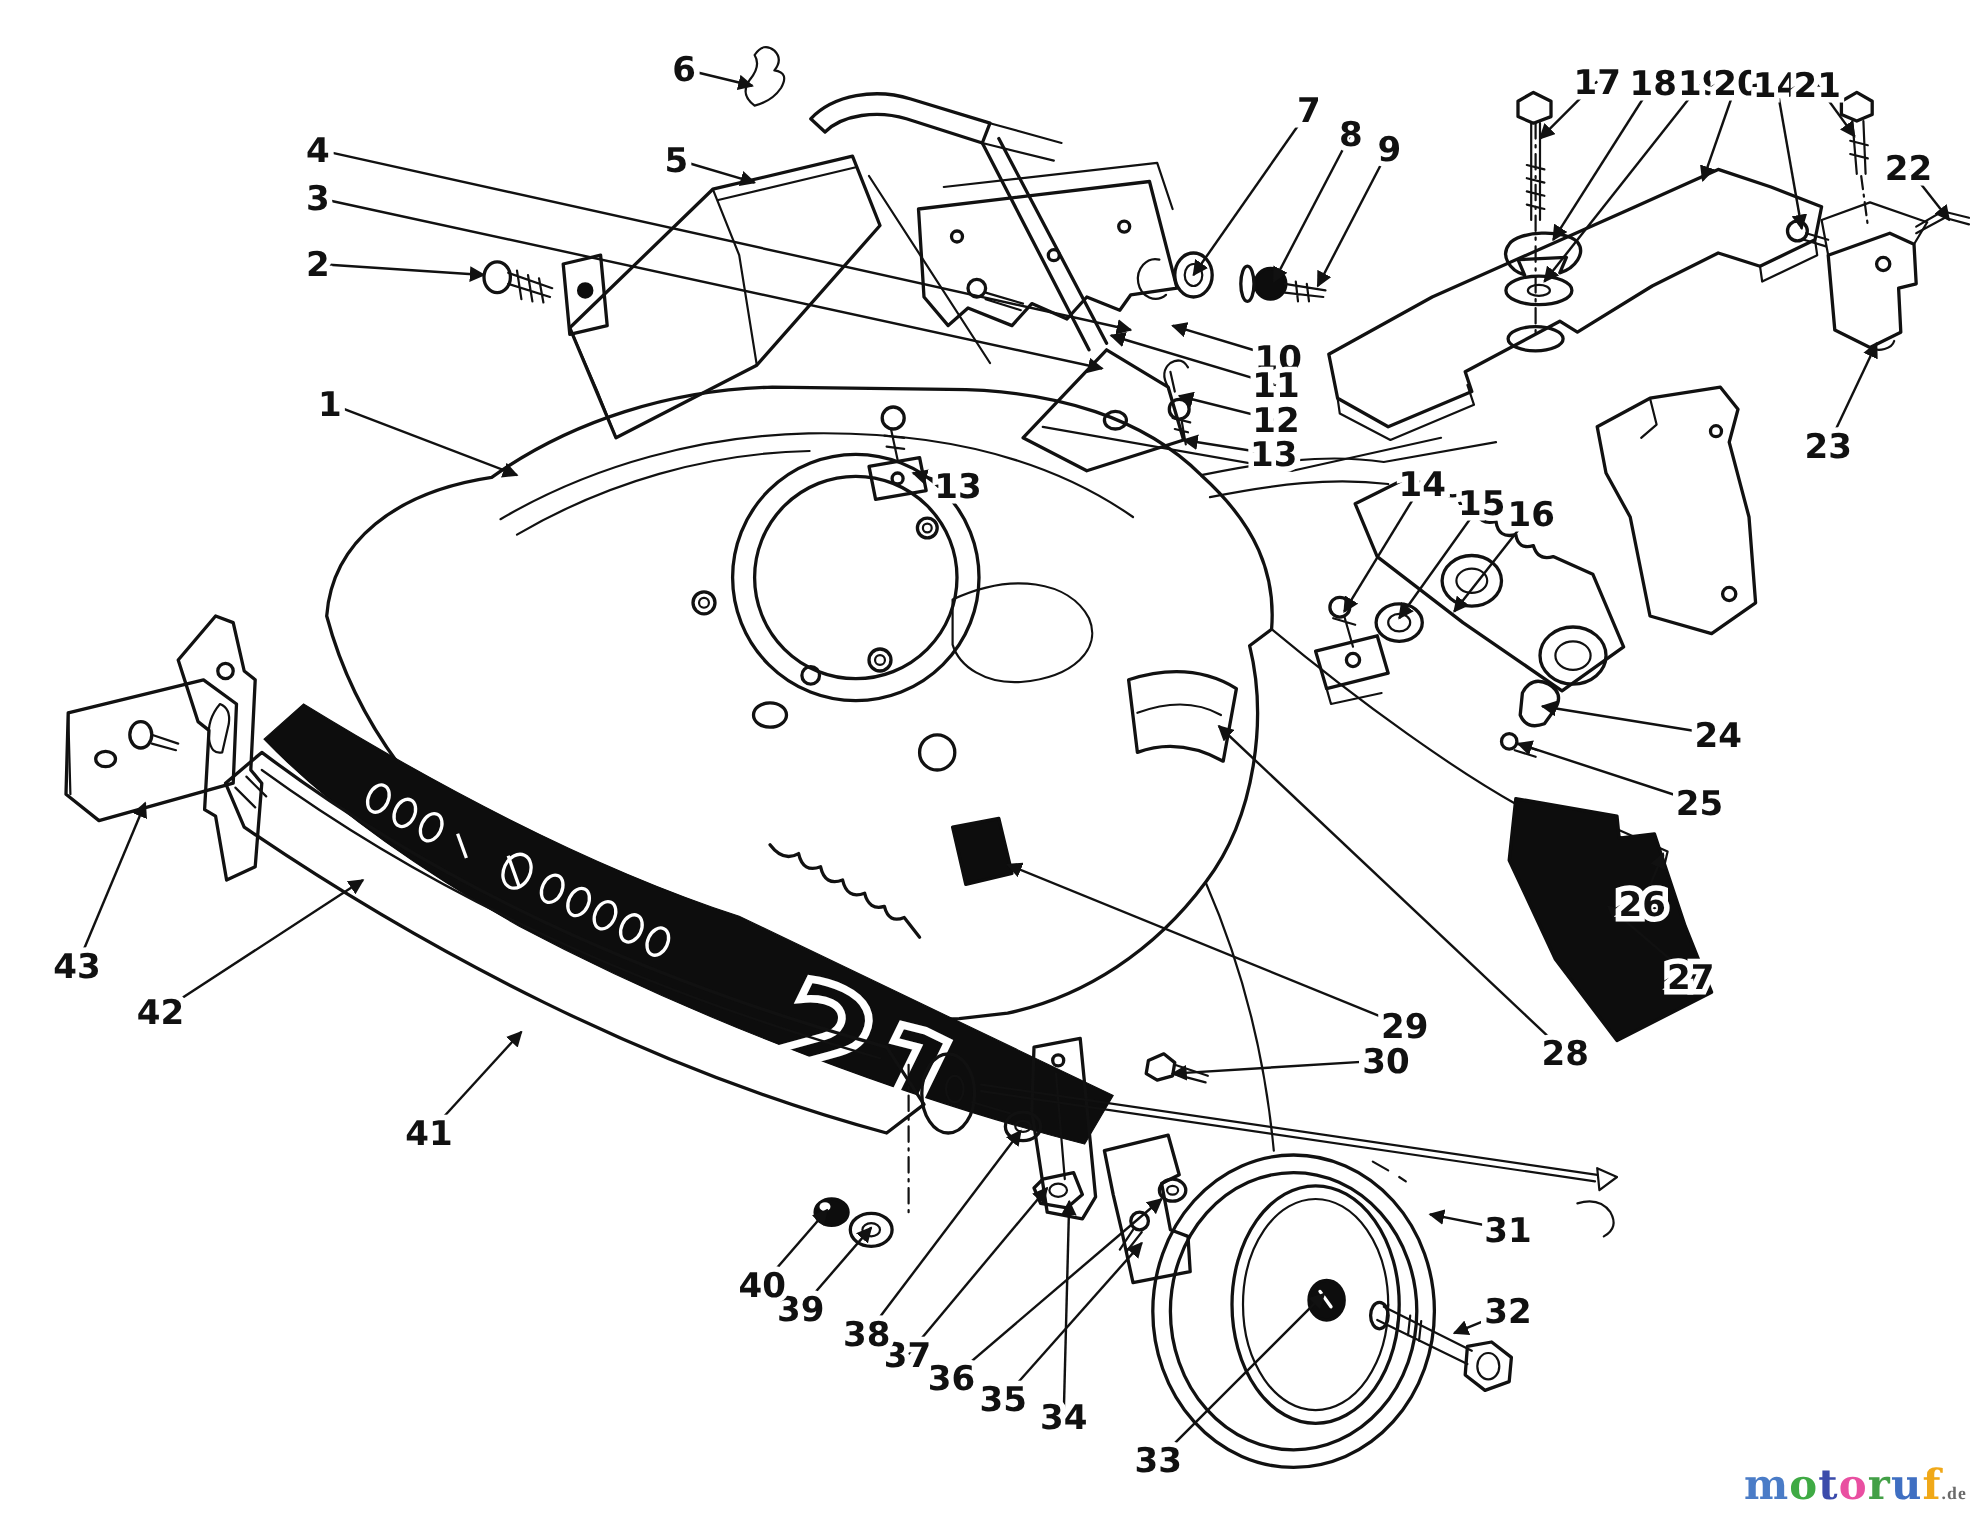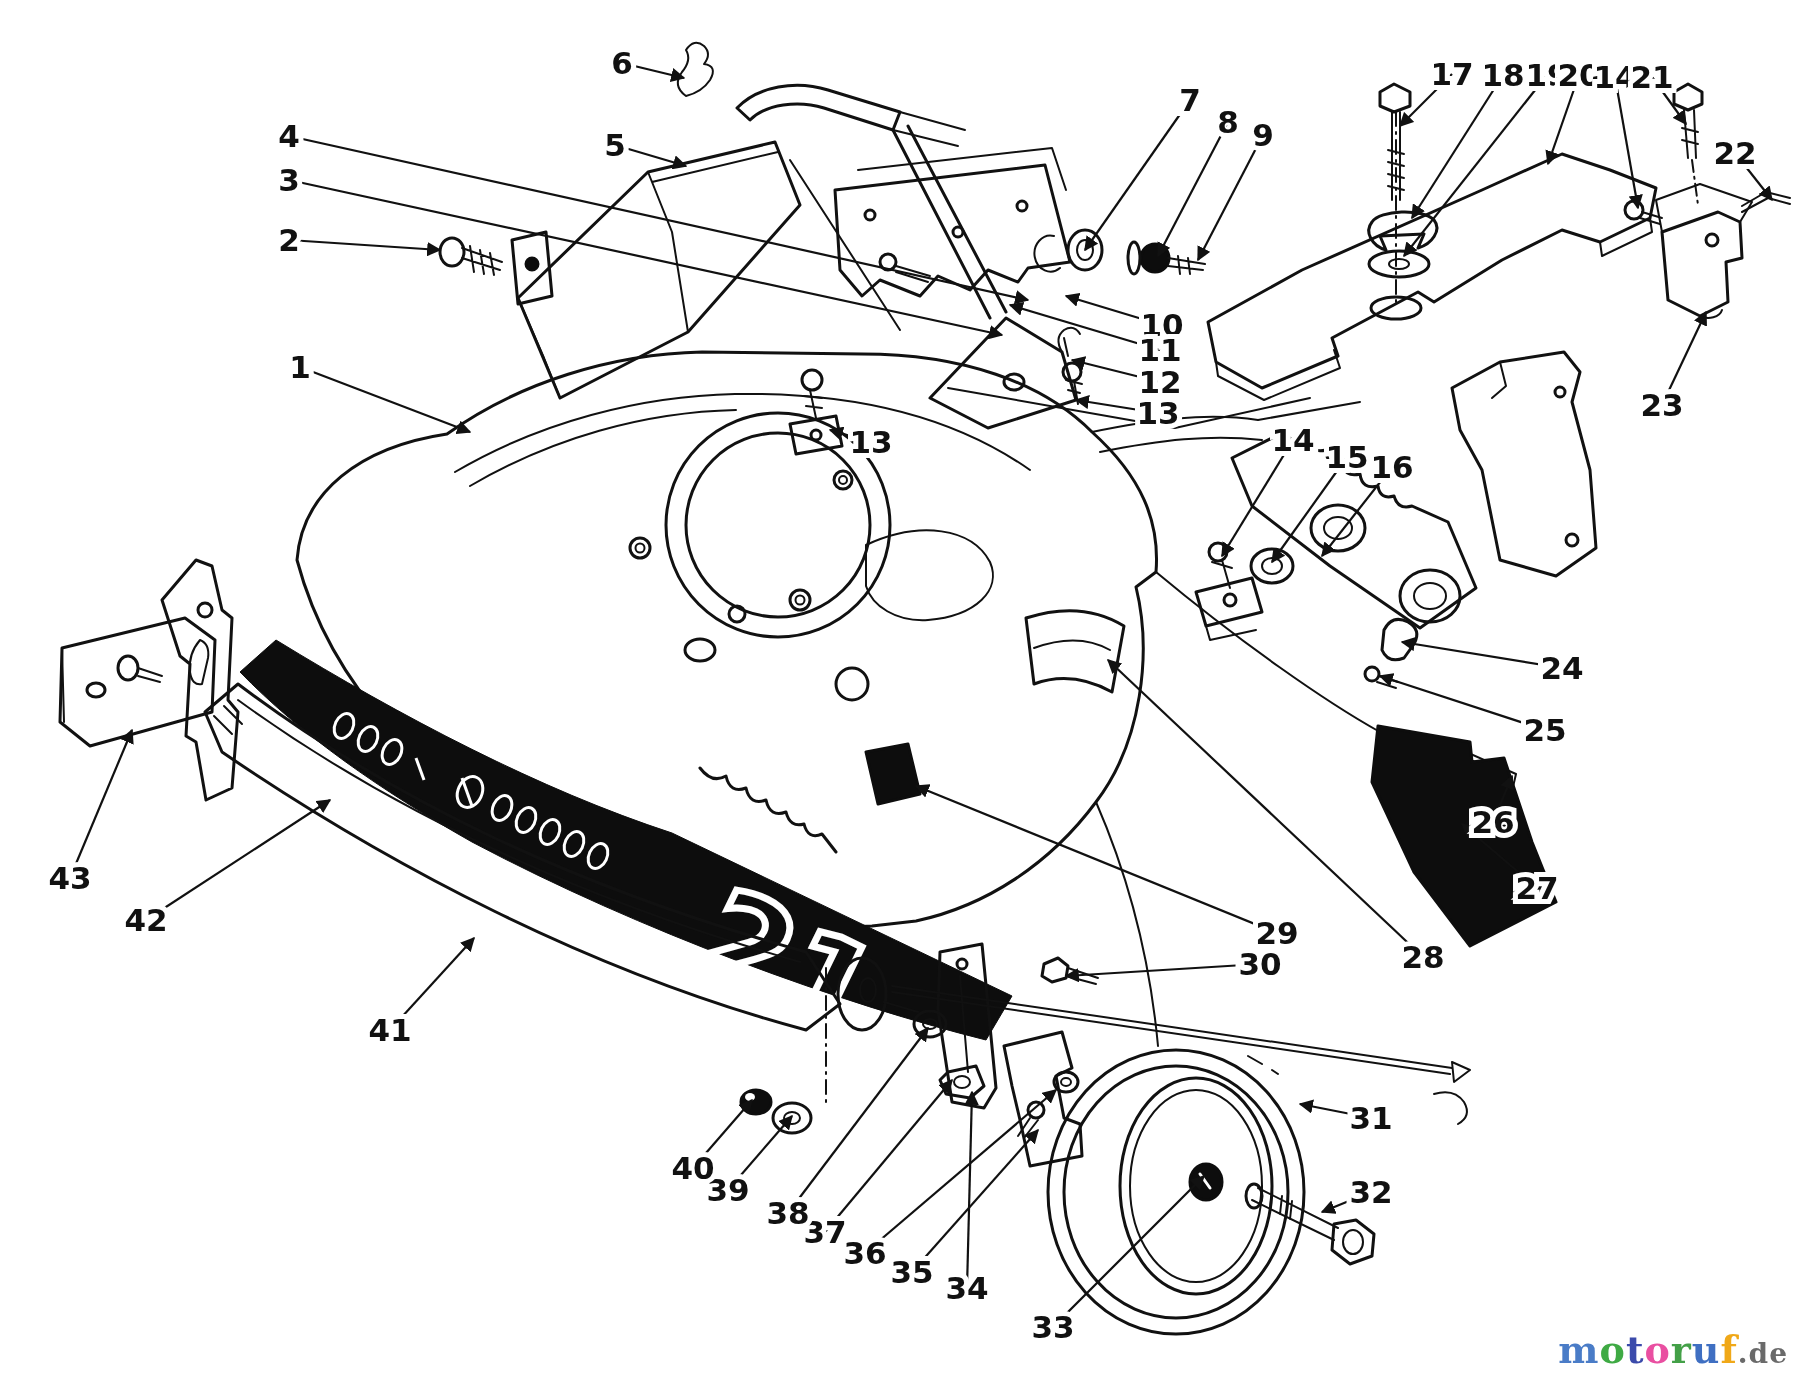--- a/index.html
+++ b/index.html
@@ -10,21 +10,21 @@
   .thin{stroke-width:2;}
   .blackfill{fill:#0d0d0d;stroke:#0d0d0d;}
   .whiteline{stroke:#ffffff;fill:none;stroke-width:3;}
   .leader{stroke:#111111;stroke-width:2.2;fill:none;}
   .callout{font-family:"DejaVu Sans","Liberation Sans",sans-serif;font-size:31px;font-weight:700;
            fill:#111111;stroke:#ffffff;stroke-width:10px;paint-order:stroke;text-anchor:middle;}
   .decal-21{font-family:"DejaVu Sans","Liberation Sans",sans-serif;font-size:128px;font-weight:700;
             fill:none;stroke:#ffffff;stroke-width:7px;}
   #watermark{position:absolute;right:12px;bottom:8px;font-family:"DejaVu Serif","Liberation Serif",serif;
              font-weight:700;font-size:38px;letter-spacing:1px;}
-  #watermark .suffix{font-size:28px;}
+  #watermark .suffix{font-size:16px;font-family:Liberation Serif, serif;}
 </style>
 </head>
 <body>
 
 <div id="stage">
 <svg id="canvas" width="1800" height="1380" viewBox="0 0 1800 1380">
   <defs>
     <marker id="arr" viewBox="0 0 10 10" refX="9" refY="5" markerWidth="6.5" markerHeight="6.5" orient="auto-start-reverse">
       <path d="M0,0 L10,5 L0,10 z" fill="#111111"></path>
     </marker>

